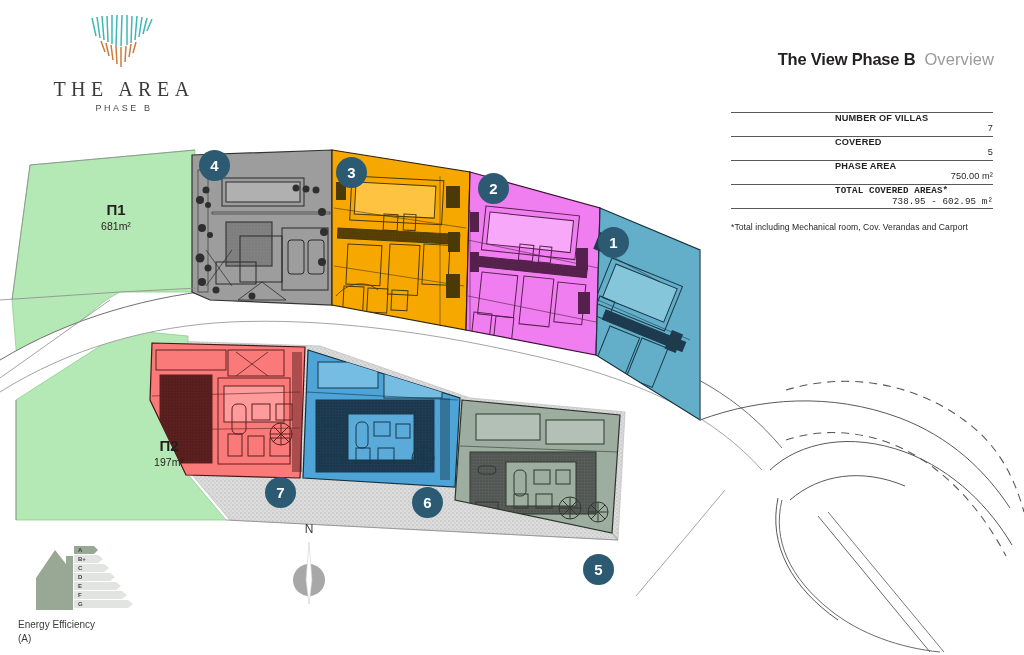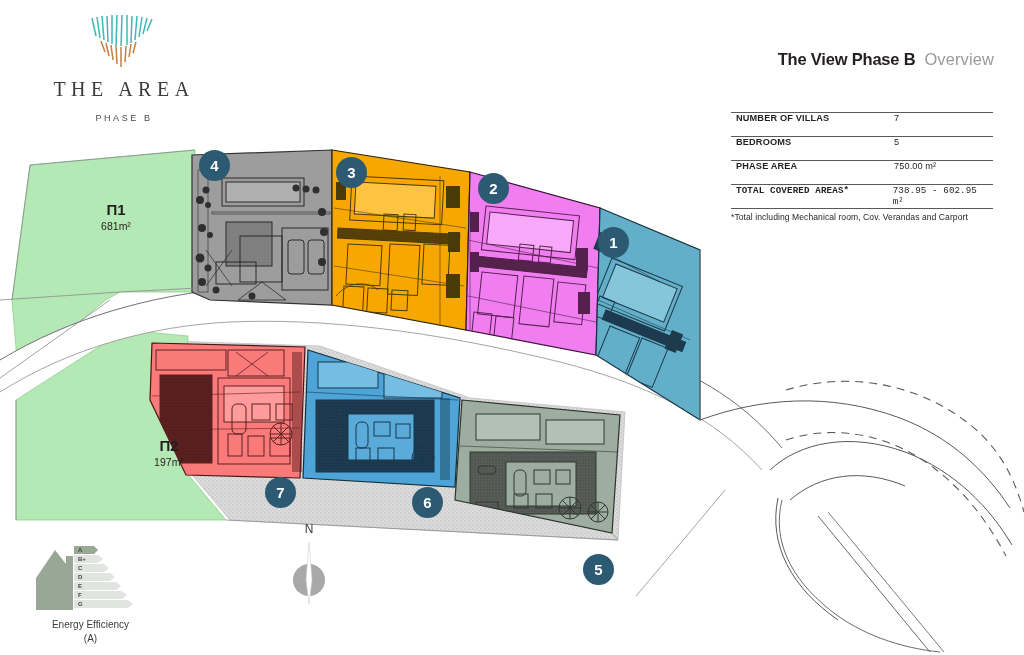--- a/index.html
+++ b/index.html
@@ -8,41 +8,41 @@
     font-family:"Liberation Sans", sans-serif;
     -webkit-font-smoothing:antialiased;
   }
   #stage{position:relative;width:1024px;height:655px;}
 
   
   #logo-block{position:absolute;left:18px;top:8px;width:212px;height:110px;}
   #logo-mark{position:absolute;left:60px;top:2px;width:90px;height:58px;}
   #logo-name{position:absolute;left:0;top:70px;width:212px;text-align:center;
     font-size:20px;letter-spacing:5.5px;color:#3b3b3b;font-family:"Liberation Serif",serif;}
-  #logo-sub{position:absolute;left:0;top:105px;width:212px;text-align:center;
+  #logo-sub{position:absolute;left:0;top:95px;width:212px;text-align:center;
     font-size:9px;letter-spacing:2.6px;color:#4a4a4a;}
 
   
   #header-title{position:absolute;right:30px;top:50px;text-align:center;white-space:nowrap;}
   #header-title .main{font-size:16.5px;font-weight:bold;color:#231f20;letter-spacing:-0.2px;}
   #header-title .sub{font-size:16.5px;color:#9a9a9a;margin-left:9px;letter-spacing:0.1px;}
 
   
   #spec-table{position:absolute;left:731px;top:112px;width:262px;}
-  .spec-row{display:flex;align-items:flex-start;height:23px;border-top:1.2px solid #58595b;}
+  .spec-row{display:flex;align-items:flex-end;height:23px;border-top:1.2px solid #58595b;flex-direction:column;}
   .spec-row:last-of-type{border-bottom:1.2px solid #58595b;font-family:Liberation Mono, monospace;}
   .spec-key{width:158px;font-size:9.2px;font-weight:bold;color:#231f20;letter-spacing:0.15px;padding-left:5px;}
   .spec-val{font-size:9.2px;color:#231f20;letter-spacing:0.1px;}
-  #spec-note{position:absolute;left:731px;top:212px;width:280px;
+  #spec-note{position:absolute;left:731px;top:222px;width:280px;
     font-size:8.6px;color:#231f20;letter-spacing:0.05px;white-space:nowrap;}
 
   
   #energy-widget{position:absolute;left:28px;top:542px;width:125px;height:105px;}
   #energy-graphic{position:relative;width:125px;height:72px;}
-  #energy-caption{position:absolute;left:-10px;top:76px;width:145px;text-align:center;
+  #energy-caption{position:absolute;left:-10px;top:76px;width:145px;
     font-size:10px;color:#3b3b3b;line-height:14px;}
 
   
   #map{position:absolute;left:0;top:0;width:1024px;height:655px;}
 
   
   .badge{position:absolute;width:31px;height:31px;border-radius:50%;
     background:#2b5a72;color:#fff;font-size:15px;font-weight:bold;
     display:flex;align-items:center;justify-content:center;line-height:1;}
 
@@ -91,21 +91,21 @@
   <div id="header-title">
     <span class="main">The View Phase B</span><span class="sub">Overview</span>
   </div>
 
   <div id="spec-table">
     <div class="spec-row">
       <div class="spec-key">NUMBER OF VILLAS</div>
       <div class="spec-val">7</div>
     </div>
     <div class="spec-row">
-      <div class="spec-key">BEDROOMS</div>
+      <div class="spec-key">COVERED</div>
       <div class="spec-val">5</div>
     </div>
     <div class="spec-row">
       <div class="spec-key">PHASE AREA</div>
       <div class="spec-val">750.00 m²</div>
     </div>
     <div class="spec-row">
       <div class="spec-key">TOTAL COVERED AREAS*</div>
       <div class="spec-val">738.95 - 602.95 m²</div>
     </div>

